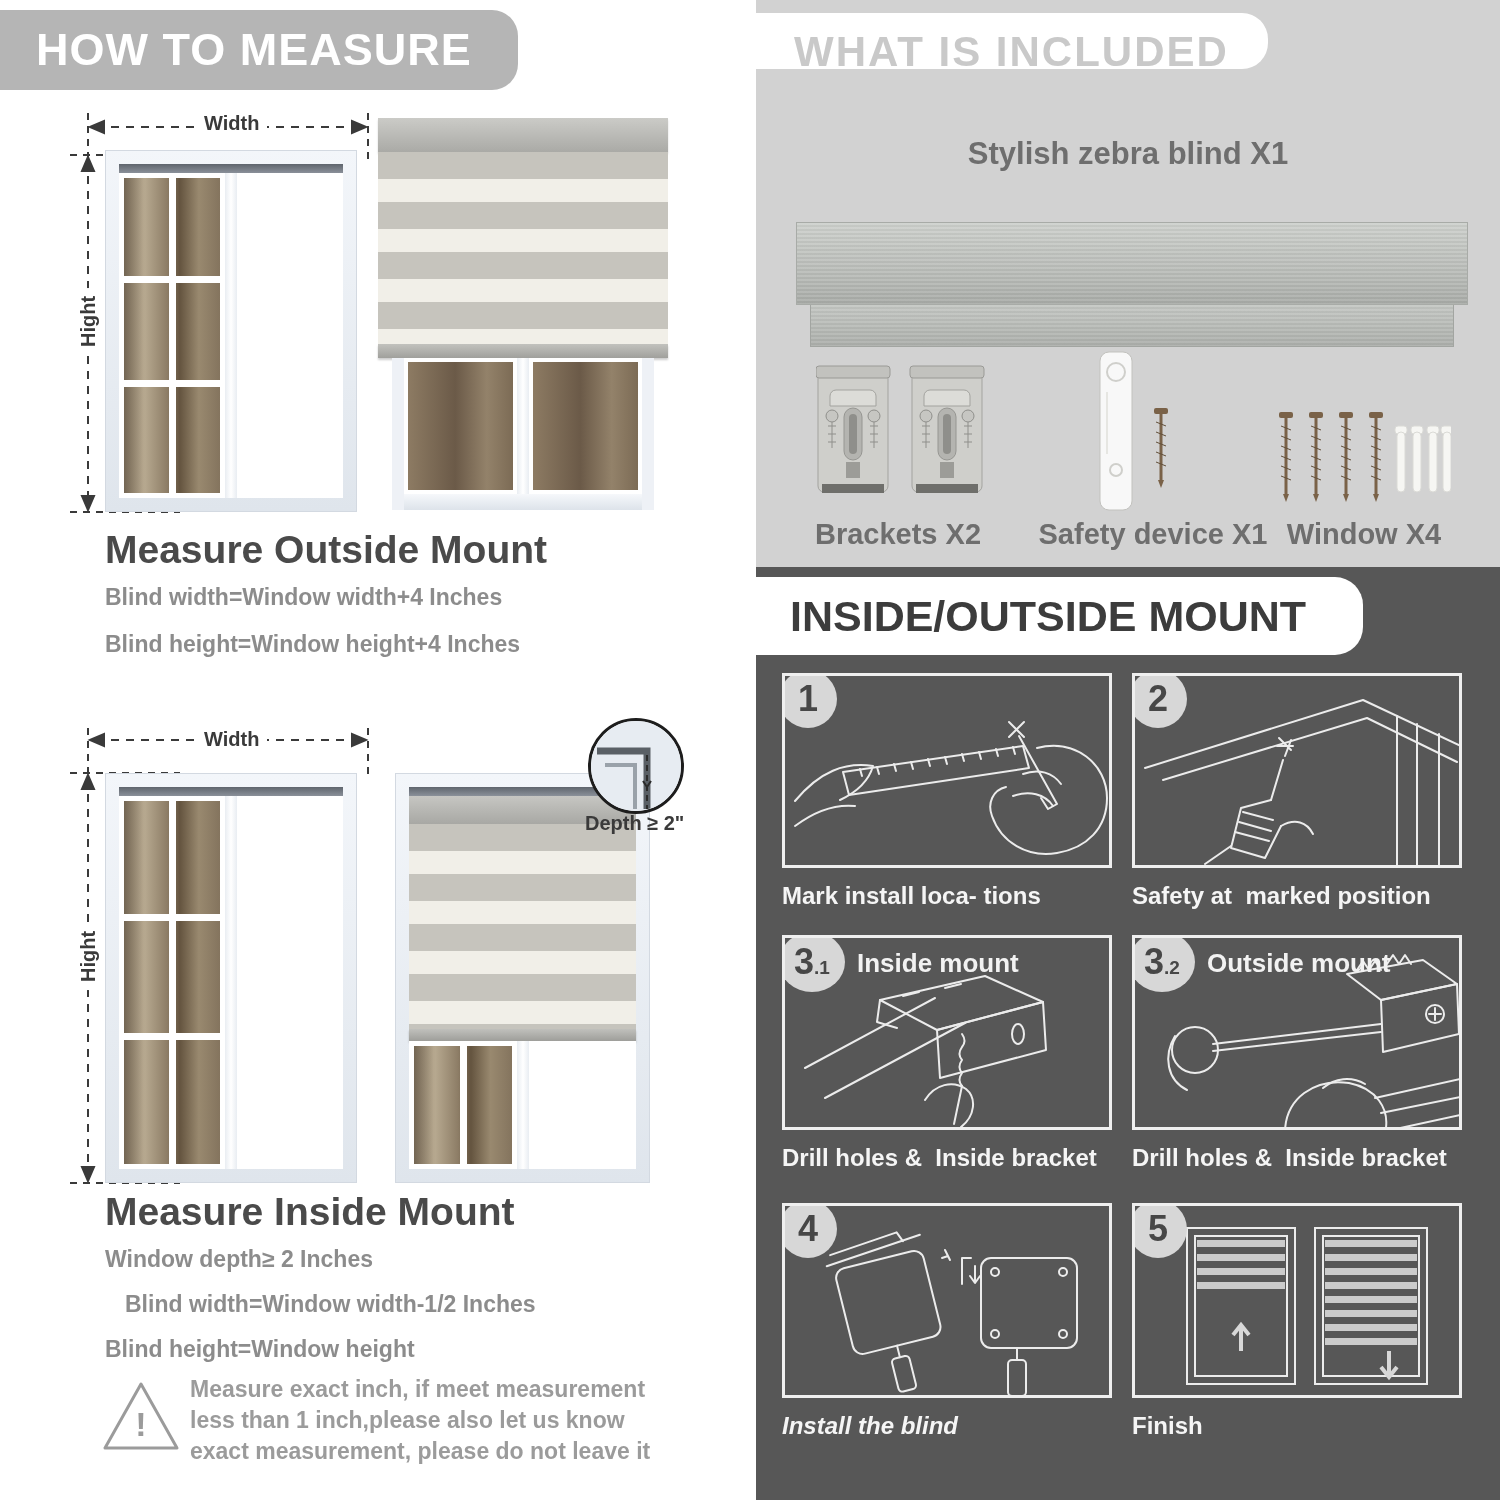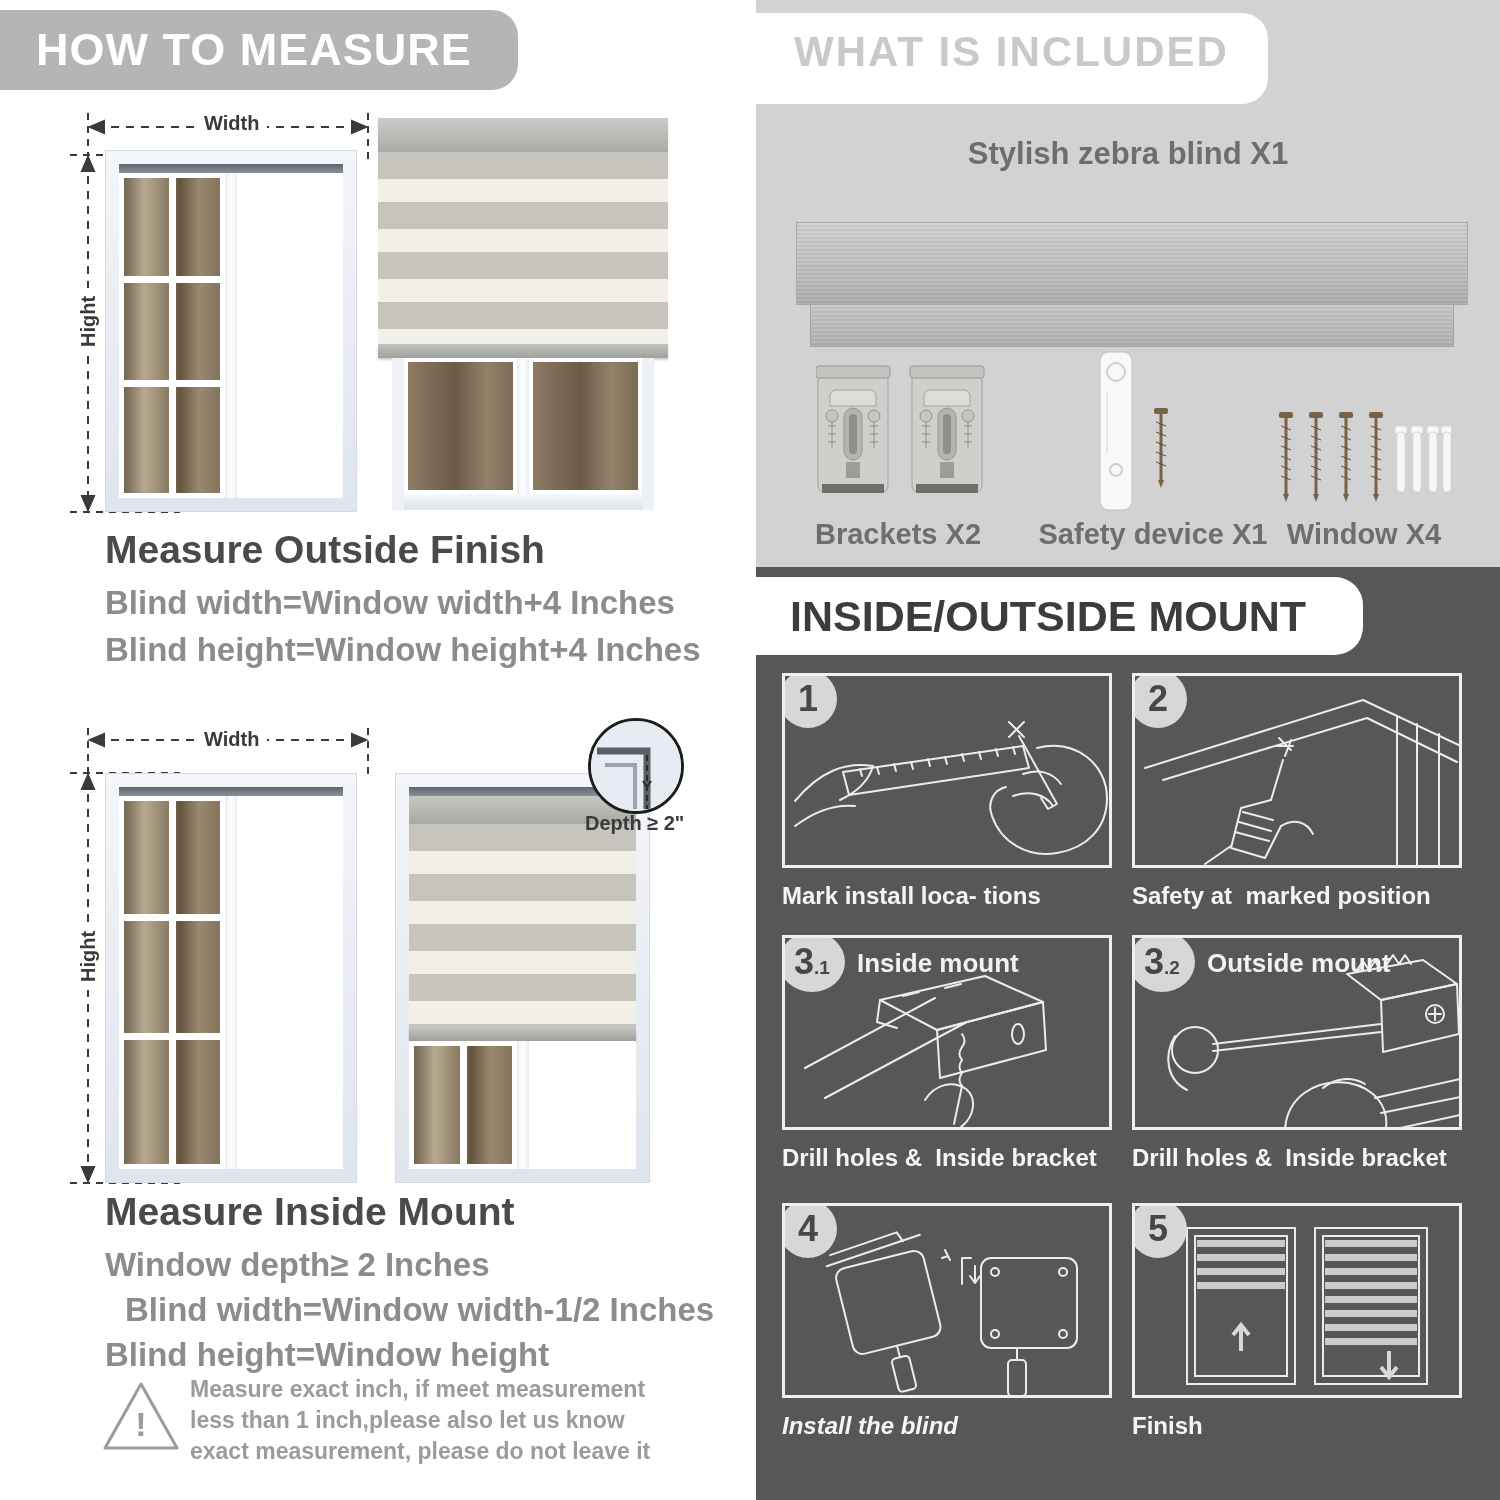--- a/index.html
+++ b/index.html
@@ -36,30 +36,30 @@
   .frag-panes{display:flex;height:136px;background:#fff;}
   .frag-pane{flex:1;border:4px solid #fff;background:linear-gradient(90deg,#8d7b63,#6b5a48 45%,#93826a 75%,#7c6b55 100%);}
   .frag-bottom{height:16px;background:linear-gradient(180deg,#f6f8fb,#dde3ea);}
 
   .iblind{flex:0 0 auto;display:flex;flex-direction:column;}
   .icassette{height:28px;background:linear-gradient(180deg,#c6c6c2,#a8a8a4);}
   .ifabric{height:205px;background:repeating-linear-gradient(180deg,#c6c4bd 0,#c6c4bd 27px,#f1efe8 27px,#f1efe8 50px);}
   .irail{height:12px;background:linear-gradient(180deg,#c0c0bc,#9e9e9a);box-shadow:0 2px 2px rgba(0,0,0,.2);}
 
   .h-measure{font-size:39px;font-weight:bold;color:#4a4a4a;}
-  .t-measure{font-size:33px;font-weight:bold;color:#8c8c8c;}
+  .t-measure{font-size:23px;font-weight:bold;color:#8c8c8c;}
 
   .depth-circle{width:90px;height:90px;border:3px solid #1d1d1d;border-radius:50%;background:#eef1f5;overflow:hidden;}
   .depth-label{font-size:20px;font-weight:bold;color:#3a3a3a;}
 
   .warn-text{width:470px;font-size:23px;font-weight:bold;color:#9b9b9b;line-height:31px;}
 
   
   .panel-included{left:756px;top:0;width:744px;height:567px;background:#d2d2d2;}
-  .hdr-included{left:0;top:13px;width:474px;height:91px;background:#ffffff;border-radius:0 26px 26px 0;
+  .hdr-included{left:0;top:13px;width:474px;height:56px;background:#ffffff;border-radius:0 26px 26px 0;
                 color:#c9c9c9;font-size:42px;font-weight:bold;line-height:77px;padding-left:38px;letter-spacing:2px;}
   .product-label{left:0;top:136px;width:744px;text-align:center;font-size:31px;font-weight:bold;color:#6e6e6e;}
   .bar-top{left:40px;top:222px;width:672px;height:83px;
            background:repeating-linear-gradient(180deg,rgba(255,255,255,.07) 0 2px,rgba(0,0,0,.04) 2px 4px),
            linear-gradient(180deg,#ced1cd,#b7bab6 70%,#aaada9);border:1px solid #a8aba7;box-sizing:border-box;}
   .bar-flap{left:54px;top:305px;width:644px;height:42px;
             background:repeating-linear-gradient(180deg,rgba(255,255,255,.06) 0 2px,rgba(0,0,0,.04) 2px 4px),
             linear-gradient(180deg,#c5c8c4,#aeb1ad);border:1px solid #a2a5a1;border-top:none;box-sizing:border-box;}
   .item-label{font-size:29px;font-weight:bold;color:#6e6e6e;text-align:center;}
 
@@ -123,21 +123,21 @@
     <div class="win-frag">
       <div class="frag-panes">
         <div class="frag-pane"></div>
         <div class="center-post"></div>
         <div class="frag-pane"></div>
       </div>
       <div class="frag-bottom"></div>
     </div>
   </div>
 
-  <div class="abs h-measure" style="left:105px;top:528px;">Measure Outside Finish</div>
+  <div class="abs h-measure" style="left:105px;top:528px;">Measure Outside Mount</div>
   <div class="abs t-measure" style="left:105px;top:584px;">Blind width=Window width+4 Inches</div>
   <div class="abs t-measure" style="left:105px;top:631px;">Blind height=Window height+4 Inches</div>
 
   <svg class="abs" style="left:0;top:725px;" width="755" height="470">
     <g stroke="#3a3a3a" stroke-width="2" fill="#3a3a3a">
       <line x1="88" y1="3" x2="88" y2="52" stroke-dasharray="7 6" fill="none"></line>
       <line x1="368" y1="3" x2="368" y2="52" stroke-dasharray="7 6" fill="none"></line>
       <line x1="96" y1="15" x2="360" y2="15" stroke-dasharray="8 7" fill="none"></line>
       <polygon points="90,15 104,9 104,21"></polygon>
       <polygon points="366,15 352,9 352,21"></polygon>

